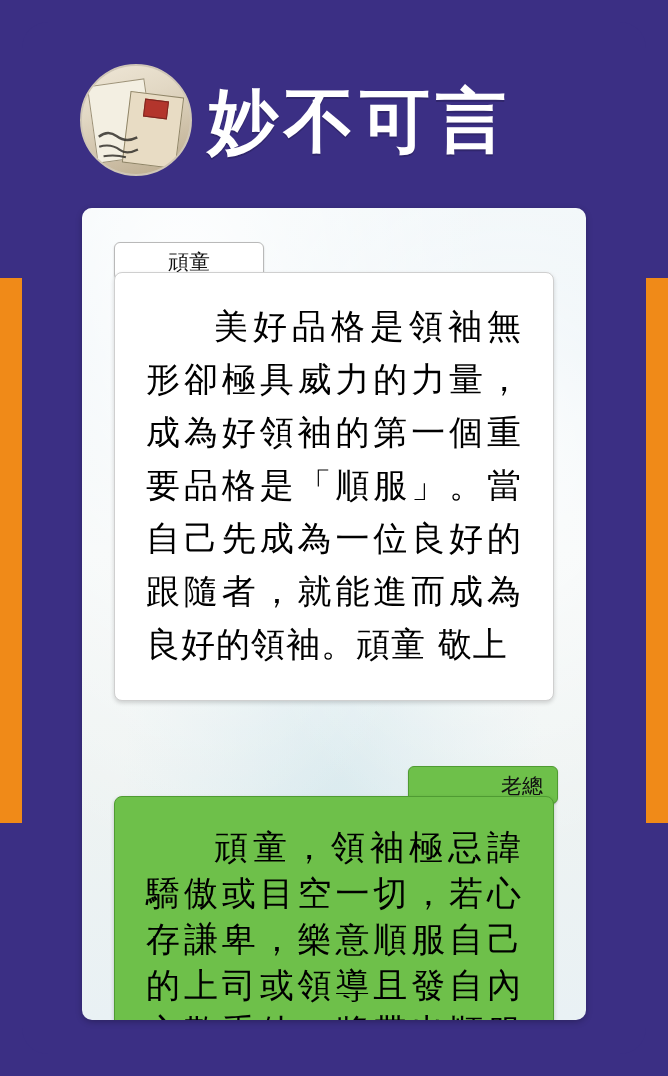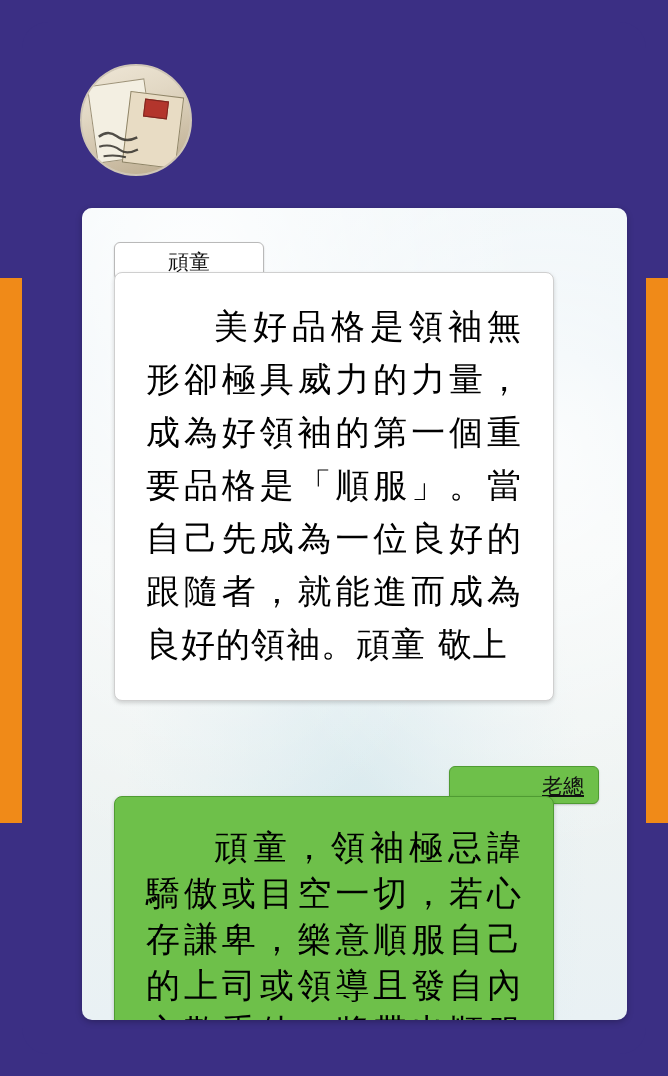--- a/index.html
+++ b/index.html
@@ -139,21 +139,20 @@
     position: absolute;
     left: 60px;
     top: 186px;
     width: 504px;
     height: 812px;
     border-radius: 10px;
     background:
       linear-gradient(180deg, #eef5f8 0%, #e6f0f5 18%, #f2f6f6 42%, #eef3f2 70%, #e9f1f4 100%);
     box-shadow: 0 2px 6px rgba(0,0,0,.25);
     overflow: hidden;
-    padding-left: 41px;
   }
   .sheet-cloud {
     position: absolute;
     inset: 0;
     background:
       radial-gradient(ellipse at 20% 12%, rgba(255,255,255,.95) 0%, rgba(255,255,255,0) 55%),
       radial-gradient(ellipse at 85% 30%, rgba(255,255,255,.8) 0%, rgba(255,255,255,0) 50%),
       radial-gradient(ellipse at 50% 80%, rgba(212,232,238,.8) 0%, rgba(255,255,255,0) 60%);
   }
 
@@ -180,21 +179,20 @@
   .name-tab-right {
     right: 28px;
     top: 558px;
     width: 150px;
     background: #6ec04a;
     border: 1px solid #4f9b32;
     color: #111;
     text-align: right;
     padding-right: 14px;
     box-shadow: 0 1px 2px rgba(0,0,0,.2);
-    text-decoration: underline;
   }
 
   
   .bubble {
     position: absolute;
     box-sizing: border-box;
     border-radius: 8px;
     padding: 14px 18px 16px 18px;
     font-size: 34px;
     line-height: 53px;
@@ -238,20 +236,21 @@
     <div class="header">
       <div class="logo-circle">
         <div class="logo-art"></div>
         <div class="logo-stamp"></div>
         <svg class="logo-ink" viewBox="0 0 46 36">
           <path d="M4 8 q10 -6 18 2 q8 8 20 4" stroke="#33312c" stroke-width="2.4" fill="none"></path>
           <path d="M3 18 q12 -2 20 6 q6 6 18 2" stroke="#33312c" stroke-width="2.2" fill="none"></path>
           <path d="M6 28 q12 0 22 4" stroke="#33312c" stroke-width="2" fill="none"></path>
         </svg>
       </div>
+      <div class="logo-title">妙不可言</div>
     </div>
 
     <div class="sheet">
       <div class="sheet-cloud"></div>
 
       <div class="name-tab name-tab-left">頑童</div>
 
       <div class="bubble bubble-white">
         <p>美好品格是領袖無形卻極具威力的力量，成為好領袖的第一個重要品格是「順服」。當自己先成為一位良好的跟隨者，就能進而成為良好的領袖。頑童 敬上</p>
       </div>

